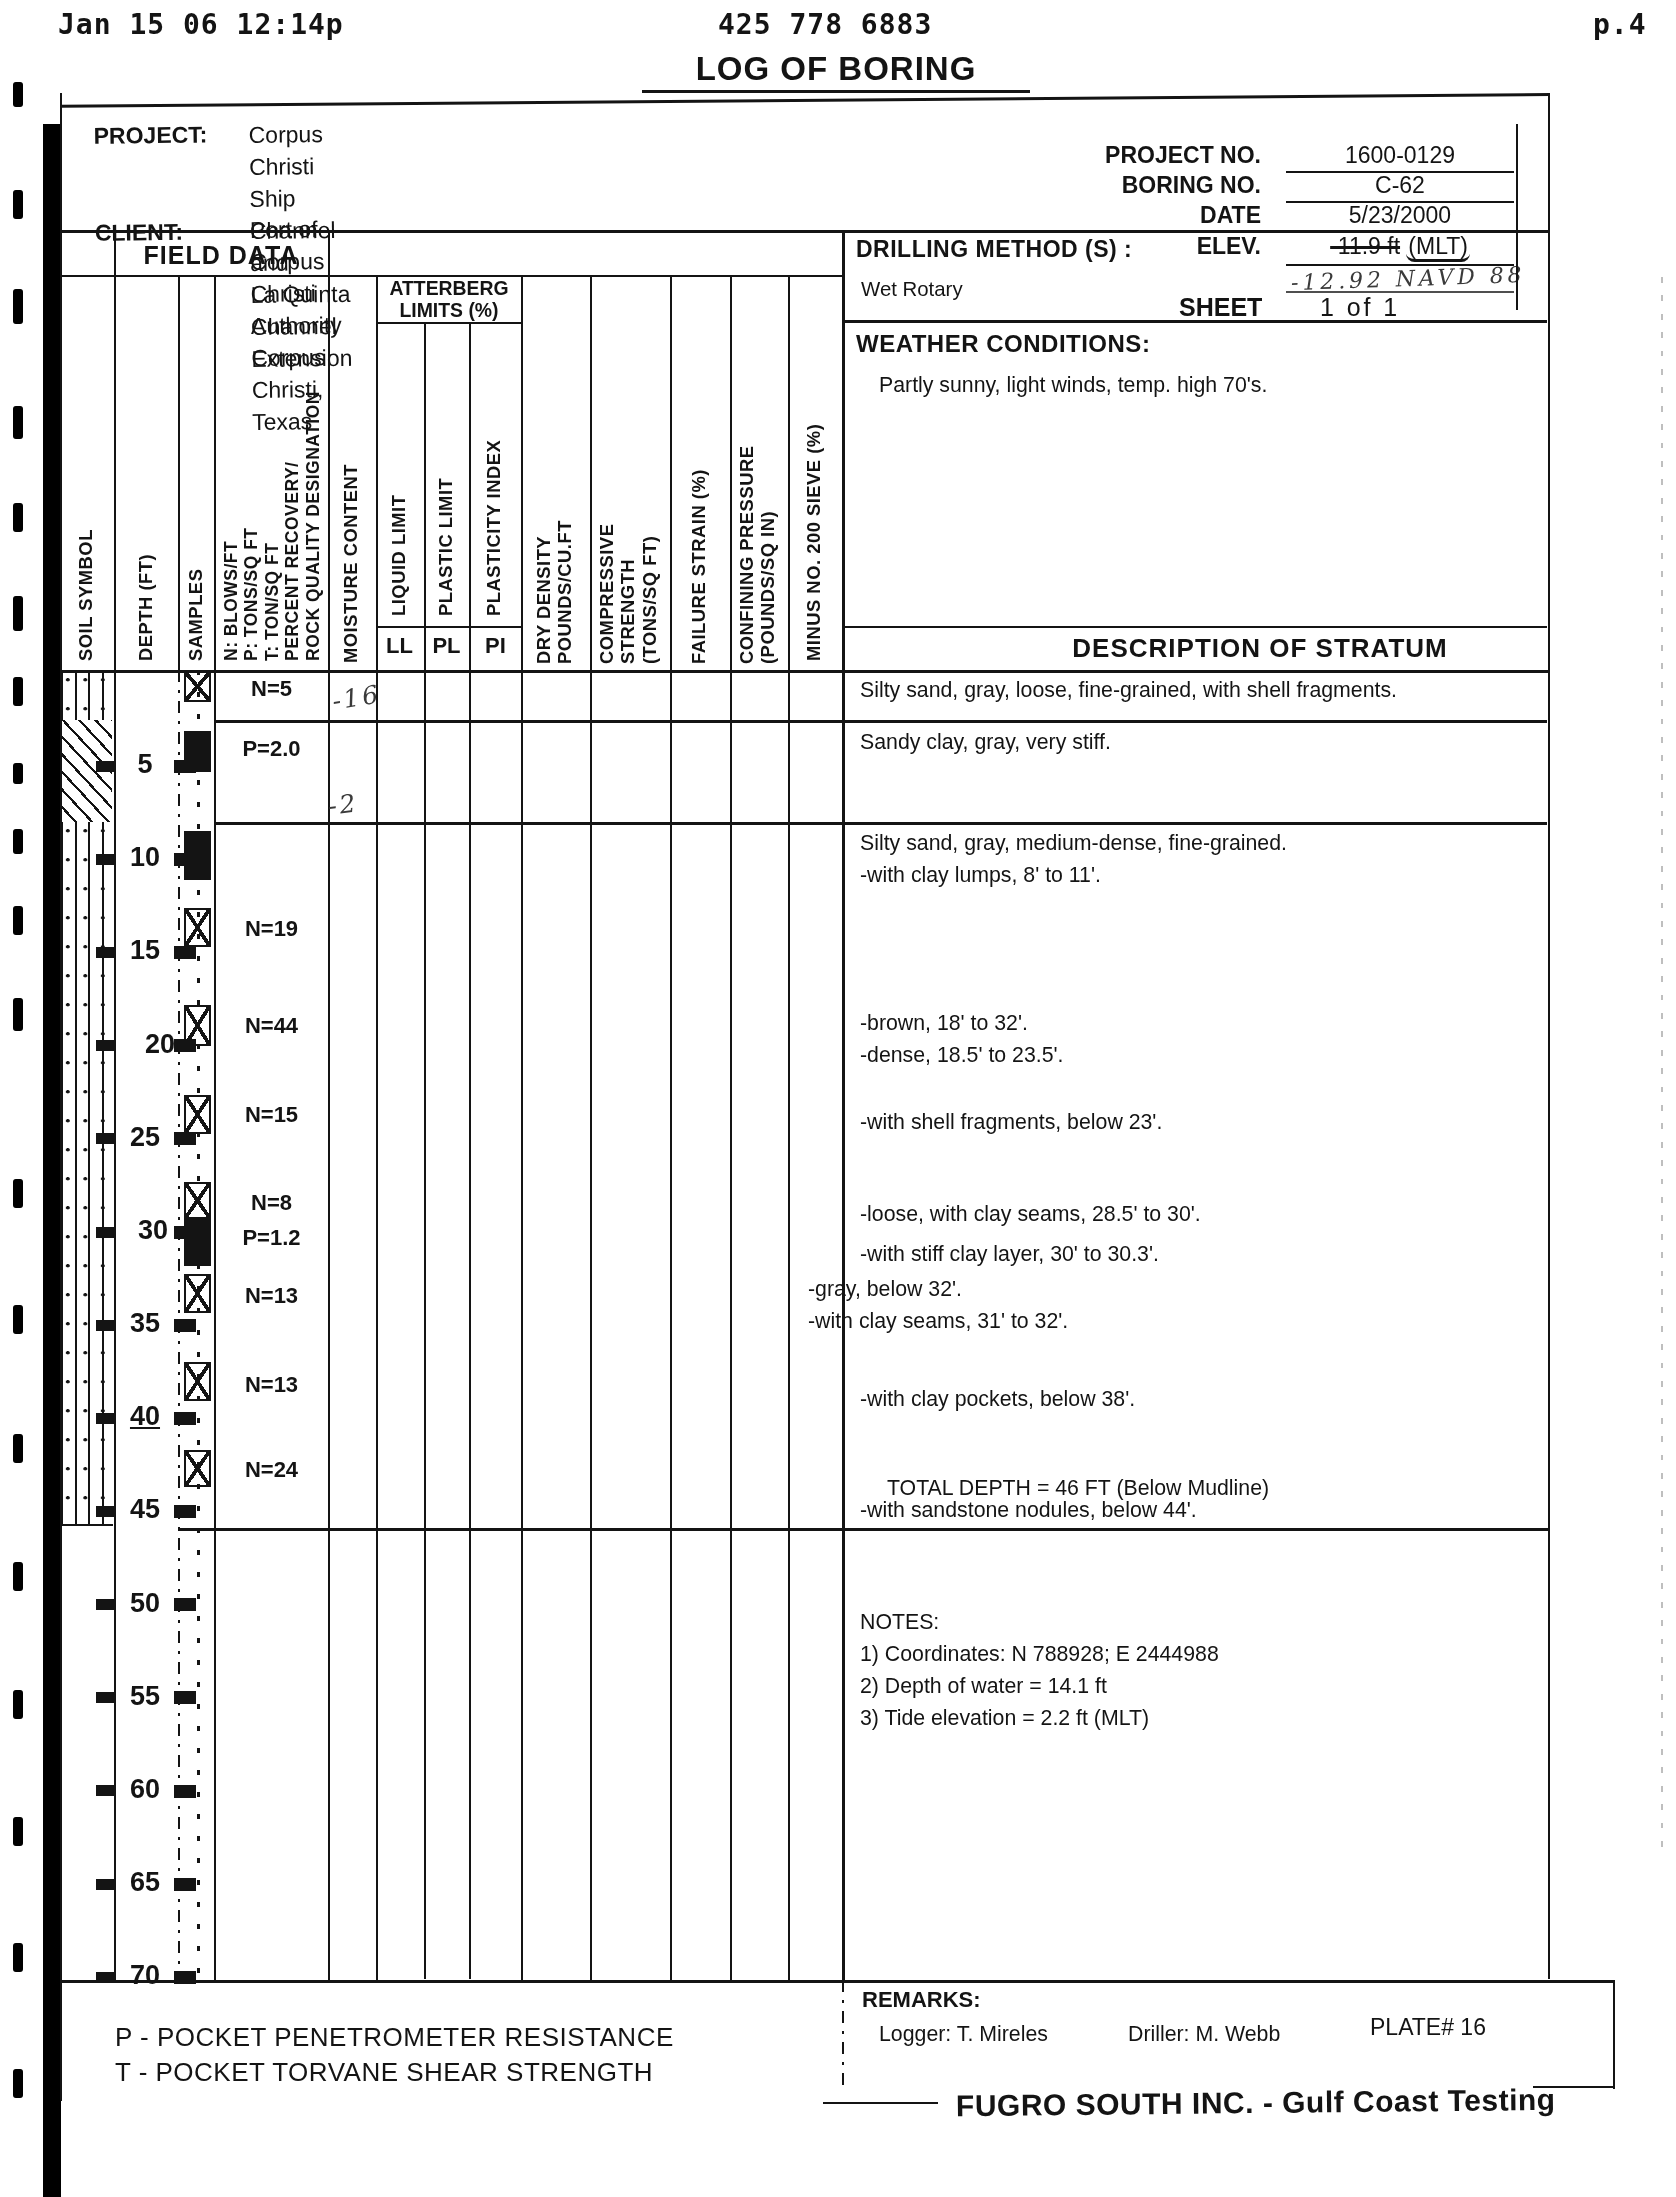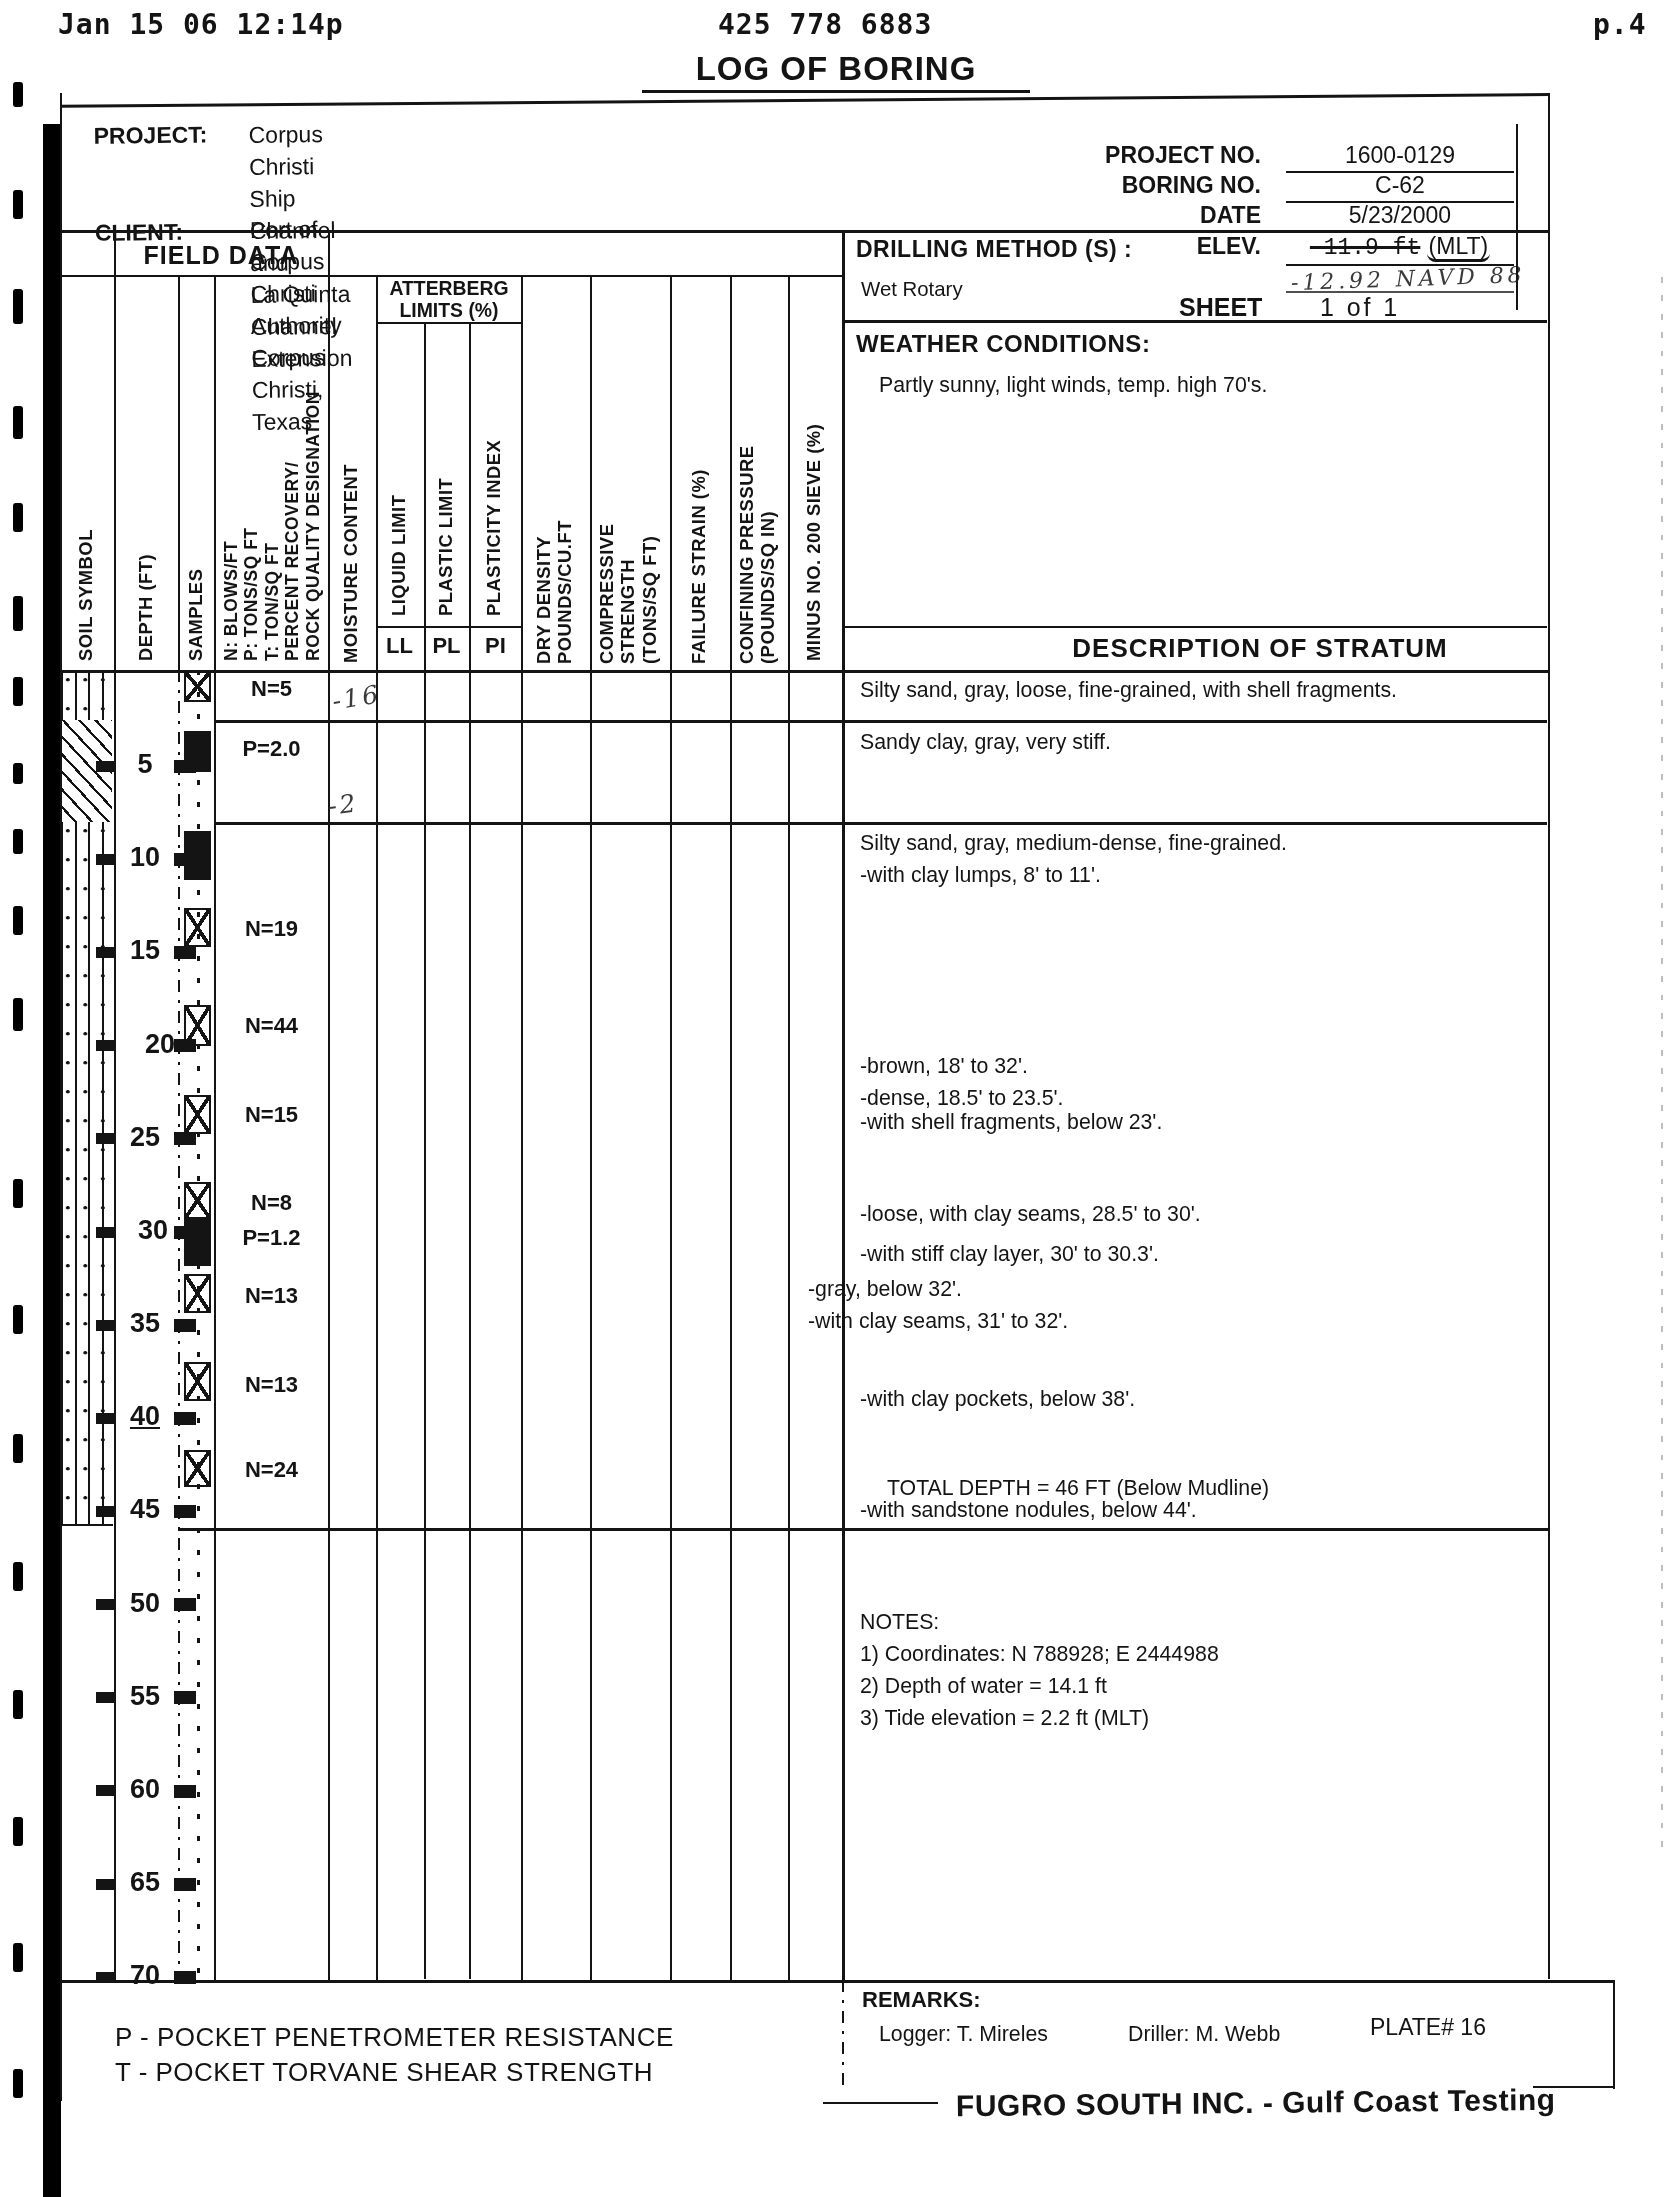--- a/index.html
+++ b/index.html
@@ -44,21 +44,21 @@
      repeating-linear-gradient(to right,#141414 0 1.9px,transparent 1.9px 13.6px);
      background-size:17.5px 29px,auto;}
   .soil-clay{background-image:repeating-linear-gradient(47deg,transparent 0 9.7px,#141414 9.7px 12px);}
   .legend-line{position:absolute;font-size:26px;font-weight:500;letter-spacing:0.5px;}
   .remark-lbl{position:absolute;font-size:22px;font-weight:700;}
   .remark-val{position:absolute;font-size:21.3px;}
   .footer-line{position:absolute;font-size:30px;font-weight:700;letter-spacing:0.5px;transform:rotate(-0.6deg);}
   .handwrite{position:absolute;font-family:"DejaVu Serif",serif;font-style:italic;color:#3a3a3a;}
   .fax-bar{position:absolute;left:43px;top:124px;width:17.5px;height:2074px;background:#000;}
   .fax-mark{position:absolute;background:#000;border-radius:2.9px;}
-  .strike{text-decoration:line-through;text-decoration-thickness:2.9px;font-family:Liberation Mono, monospace;}
+  .strike{text-decoration:line-through;text-decoration-thickness:2.9px;}
   .mlt{border-bottom:3.9px solid #141414;border-radius:0 0 8.7px 8.7px;padding:0 1.9px;}
 </style>
 </head>
 <body>
 
 <div id="doc">
 
   <div class="fax-head" style="left:58px;top:7.8px;">Jan 15 06 12:14p</div>
   <div class="fax-head" style="left:718px;top:7.8px;">425 778 6883</div>
   <div class="fax-head" style="left:1593px;top:7.8px;">p.4</div>
@@ -239,21 +239,21 @@
       <div class="sample-box sample-spt" style="top: 1274px; height: 39px;"></div>
       <div class="sample-label" style="left: 217px; top: 1283px; width: 109px;">N=13</div>
       <div class="sample-box sample-spt" style="top: 1362px; height: 39px;"></div>
       <div class="sample-label" style="left: 217px; top: 1372px; width: 109px;">N=13</div>
       <div class="sample-box sample-spt" style="top: 1450px; height: 37px;"></div>
       <div class="sample-label" style="left: 217px; top: 1457px; width: 109px;">N=24</div>
       <div class="desc-text ml" style="left: 860px; top: 674px;">Silty sand, gray, loose, fine-grained, with shell fragments.</div>
       <div class="desc-text ml" style="left: 860px; top: 726px;">Sandy clay, gray, very stiff.</div>
       <div class="desc-text ml" style="left: 860px; top: 827px;">Silty sand, gray, medium-dense, fine-grained.
 -with clay lumps, 8' to 11'.</div>
-      <div class="desc-text ml" style="left: 860px; top: 1007px; margin-top: 43px;">-brown, 18' to 32'.
+      <div class="desc-text ml" style="left: 860px; top: 1007px;">-brown, 18' to 32'.
 -dense, 18.5' to 23.5'.</div>
       <div class="desc-text ml" style="left: 860px; top: 1106px;">-with shell fragments, below 23'.</div>
       <div class="desc-text ml" style="left: 860px; top: 1198px;">-loose, with clay seams, 28.5' to 30'.</div>
       <div class="desc-text ml" style="left: 860px; top: 1238px;">-with stiff clay layer, 30' to 30.3'.</div>
       <div class="desc-text ml" style="left: 808px; top: 1273px;">-gray, below 32'.
 -with clay seams, 31' to 32'.</div>
       <div class="desc-text ml" style="left: 860px; top: 1383px;">-with clay pockets, below 38'.</div>
       <div class="desc-text ml" style="left: 860px; top: 1494px;">-with sandstone nodules, below 44'.</div>
       <div class="desc-text ml" style="left: 860px; top: 1472px; margin-left: 27px;">TOTAL DEPTH = 46 FT (Below Mudline)</div>
       <div class="desc-text ml" style="left: 860px; top: 1606px;">NOTES:

